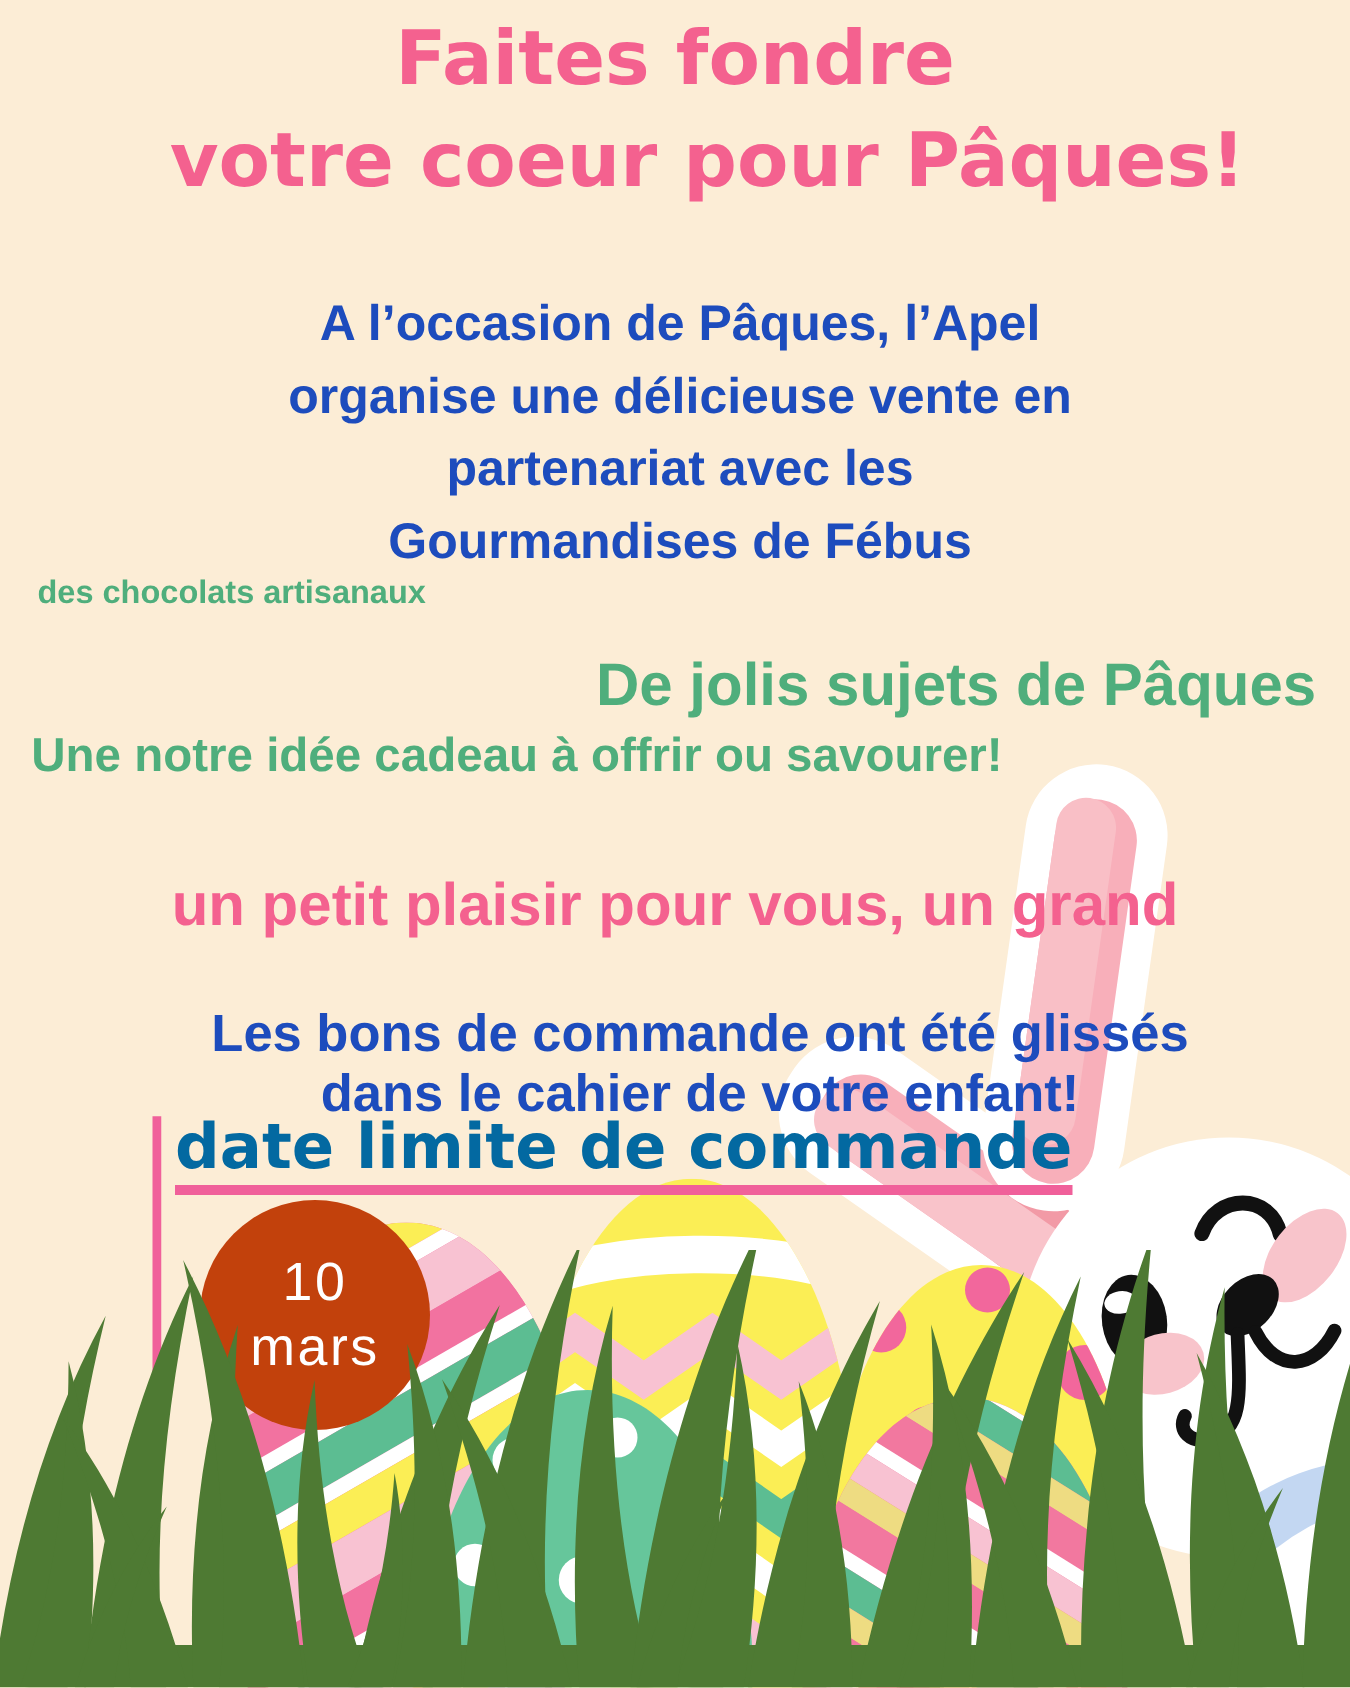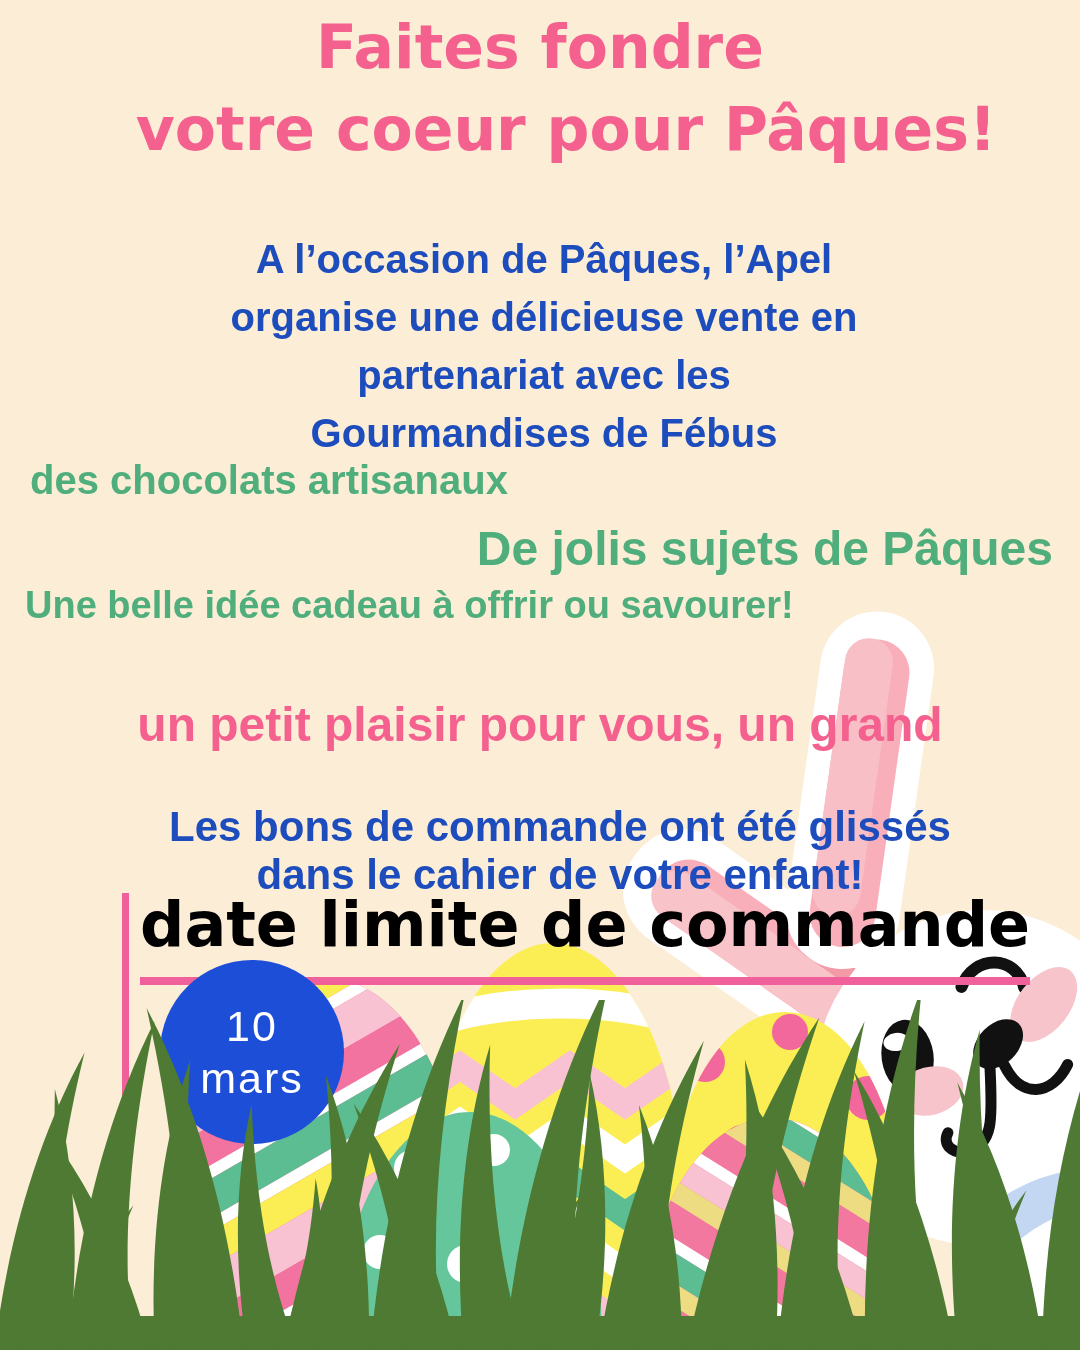--- a/index.html
+++ b/index.html
@@ -15,44 +15,44 @@
     font-family:"DejaVu Sans",sans-serif;font-weight:800;color:#f4618f;
     letter-spacing:0px;white-space:nowrap;
   }
   .title-1{top:12px;font-size:60px;}
   .title-2{top:94px;font-size:60px;padding-left:26px;}
   .intro{
     position:absolute;top:230px;left:4px;width:100%;text-align:center;
     color:#1d4cbd;font-weight:700;font-size:40px;line-height:58px;white-space:nowrap;
   }
   .green-line{position:absolute;color:#4fae7c;font-weight:700;white-space:nowrap;}
-  .green-1{top:458px;left:30px;font-size:40px;text-align:center;}
+  .green-1{top:458px;left:30px;font-size:26px;text-align:center;}
   .green-2{top:521px;right:27px;font-size:48px;}
   .green-3{top:584px;left:25px;font-size:38px;}
   .appeal{
     position:absolute;top:696px;left:0;width:100%;text-align:center;
     color:#f4618f;font-weight:700;font-size:48px;line-height:57px;white-space:nowrap;
   }
   .order-info{
     position:absolute;top:803px;left:0;width:100%;text-align:center;
     color:#1d4cbd;font-weight:700;font-size:42px;line-height:48px;white-space:nowrap;padding-left:20px;
   }
   .deadline{
     position:absolute;top:888px;left:140px;
-    font-family:"DejaVu Sans",sans-serif;font-weight:800;color:#000000;
-    font-size:62px;white-space:nowrap;
-    border-bottom:8px solid #f0609a;padding-bottom:16px;
+    font-family:"DejaVu Sans",sans-serif;font-weight:800;color:#0369a1;
+    font-size:50px;white-space:nowrap;
+    border-bottom:8px solid #f0609a;padding-bottom:2px;
   }
   .vline{
     position:absolute;left:122px;top:893px;width:7px;height:255px;
     background:#f0609a;
   }
   .date-circle{
     position:absolute;left:160px;top:960px;width:184px;height:184px;
-    border-radius:50%;background:#1d4ed8;z-index:3;
+    border-radius:50%;background:#c2410c;z-index:3;
     display:flex;flex-direction:column;align-items:center;justify-content:center;
     color:#ffffff;font-size:43px;font-weight:400;line-height:52px;
     letter-spacing:2px;
   }
   #scene-front{z-index:4;pointer-events:none;}
 </style>
 </head>
 <body>
 
 <div class="poster">
@@ -203,21 +203,21 @@
 
     <div class="intro">
       <div>A l’occasion de Pâques, l’Apel</div>
       <div>organise une délicieuse vente en</div>
       <div>partenariat avec les</div>
       <div>Gourmandises de Fébus</div>
     </div>
 
     <div class="green-line green-1">des chocolats artisanaux</div>
     <div class="green-line green-2">De jolis sujets de Pâques</div>
-    <div class="green-line green-3">Une belle idée cadeau à offrir ou savourer!</div>
+    <div class="green-line green-3">Une notre idée cadeau à offrir ou savourer!</div>
 
     <div class="appeal">
       <div>un petit plaisir pour vous, un grand</div>
     </div>
 
     <div class="order-info">
       <div>Les bons de commande ont été glissés</div>
       <div>dans le cahier de votre enfant!</div>
     </div>
 

